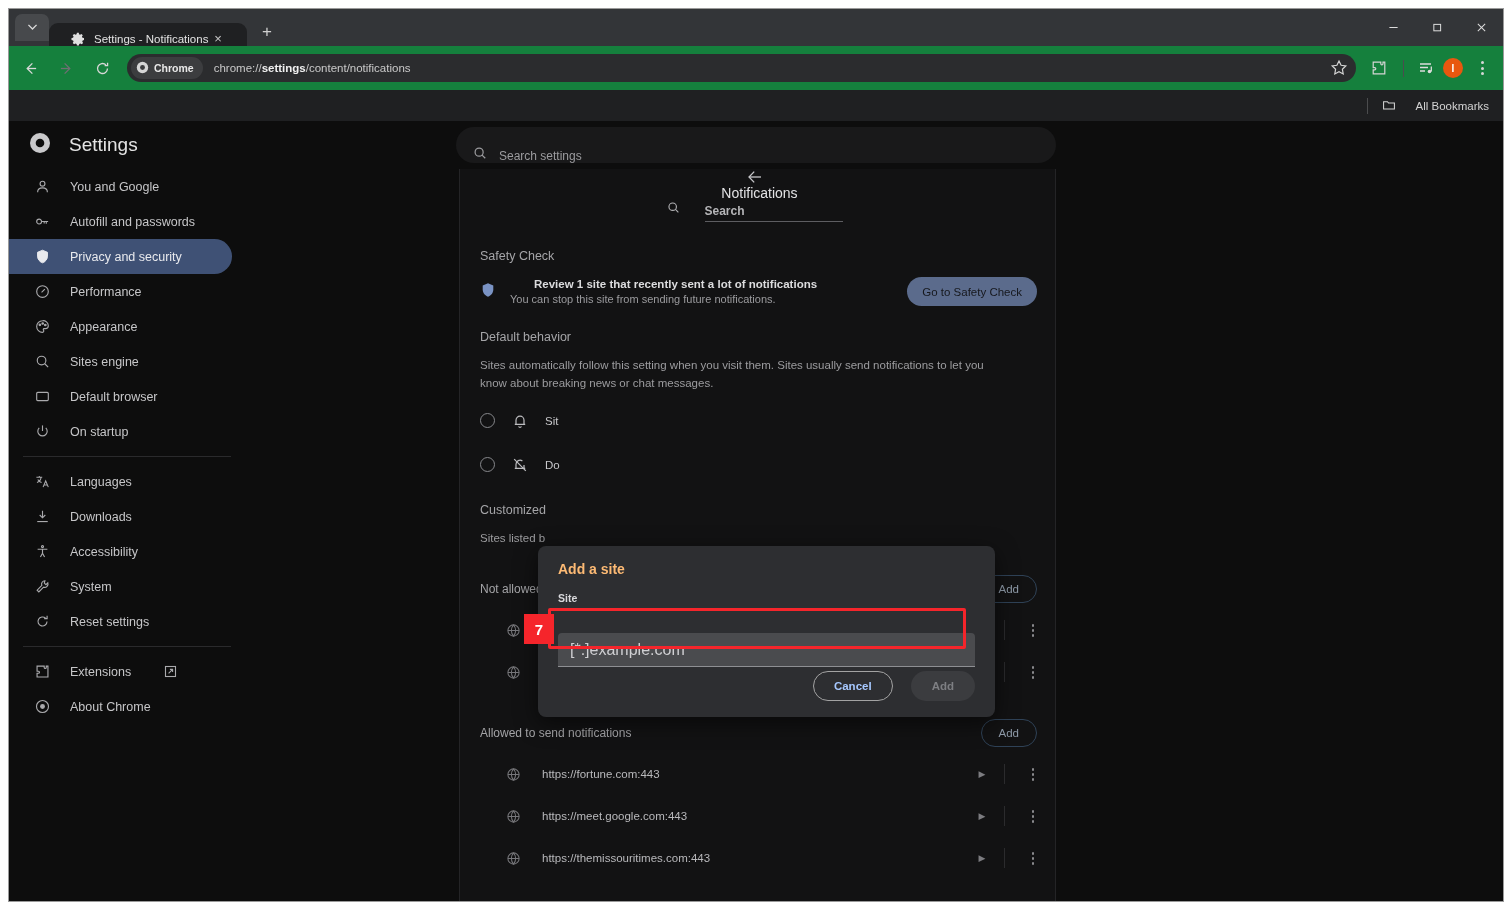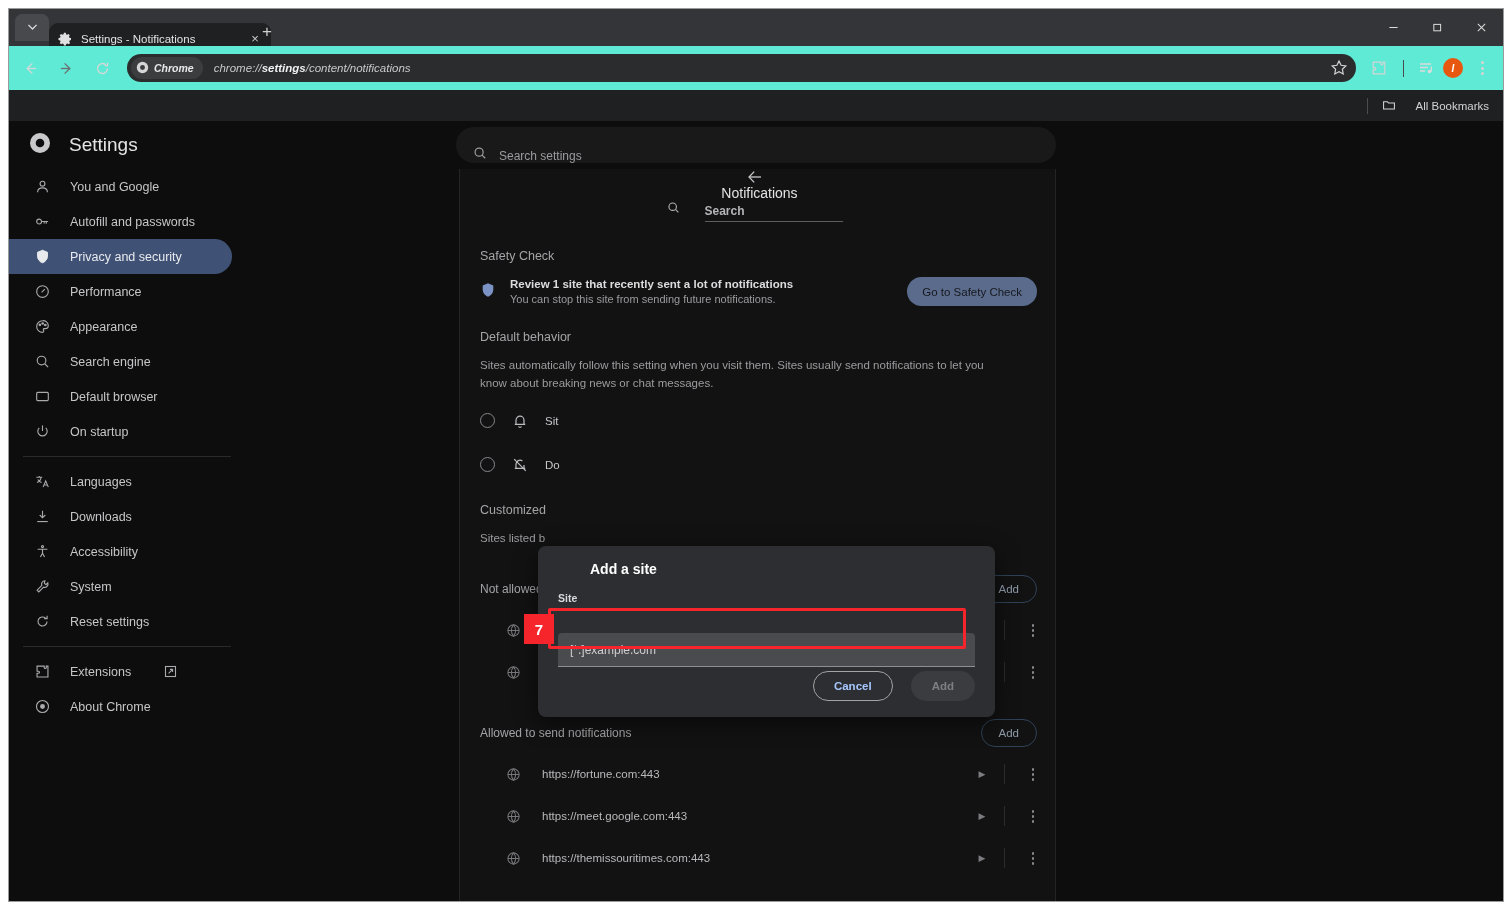--- a/index.html
+++ b/index.html
@@ -22,23 +22,23 @@
     position: absolute; left: 0; top: 0; width: 100%; height: 37px;
     background: #333538;
   }
   .tabsearch {
     position: absolute; left: 6px; top: 5px; width: 34px; height: 27px;
     border-radius: 7px 7px 0 0; background: #47494c;
     display: flex; align-items: center; justify-content: center;
   }
   .tabsearch svg { width: 13px; height: 13px; }
   .tab {
-    position: absolute; left: 40px; top: 14px; width: 222px; height: 31px;
+    position: absolute; left: 40px; top: 14px; width: 198px; height: 31px;
     background: #1f2022; border-radius: 9px 9px 0 0;
-    display: flex; align-items: center; padding: 0 8px;
+    display: flex; align-items: center; padding: 0 21px;
   }
   .tab .favicon { width: 16px; height: 16px; margin-right: 8px; flex: 0 0 auto; }
   .tab .title {
     flex: 1 1 auto; color: #e3e3e3; font-size: 11.5px;
     white-space: nowrap; overflow: hidden; text-overflow: ellipsis;
   }
   .tab .closex {
     width: 16px; height: 16px; flex: 0 0 auto;
     display: flex; align-items: center; justify-content: center;
     color: #c8c8c8; font-size: 13px; line-height: 1;
@@ -54,21 +54,21 @@
   }
   .wincontrols div {
     width: 44px; height: 37px; display: flex; align-items: center;
     justify-content: center; color: #dcdcdc;
   }
   .wincontrols svg { width: 11px; height: 11px; }
 
   
   .toolbar {
     position: absolute; left: 0; top: 37px; width: 100%; height: 44px;
-    background: #5eead4; display: flex; align-items: center; font-style: italic;
+    background: #15803d; display: flex; align-items: center;
   }
   .navbtn {
     width: 30px; height: 30px; margin-left: 6px;
     display: flex; align-items: center; justify-content: center;
   }
   .navbtn svg { width: 15px; height: 15px; }
   .omnibox {
     flex: 1 1 auto; height: 28px; margin: 0 8px 0 10px;
     background: #2b2c2e; border-radius: 14px;
     display: flex; align-items: center; padding-left: 4px; position: relative;
@@ -160,21 +160,21 @@
     font-size: 12px; padding-bottom: 3px;
   }
 
   .sec-title { color: #a5a5a8; font-size: 12.5px; padding: 0 20px; }
   .body-text { color: #9c9c9f; font-size: 11.5px; line-height: 1.55; padding: 0 20px; }
 
   .sc-row { display: flex; align-items: center; padding: 0 18px 0 20px; margin-top: 14px; }
   .sc-ic { width: 22px; flex: 0 0 auto; }
   .sc-ic svg { width: 16px; height: 16px; }
   .sc-text { flex: 1 1 auto; margin-left: 8px; }
-  .sc-text .t1 { color: #dcdcde; font-size: 11.5px; font-weight: bold; }
+  .sc-text .t1 { color: #dcdcde; font-size: 11.5px; font-weight: bold; margin-left: 24px; }
   .sc-text .t2 { color: #9b9b9e; font-size: 11px; margin-top: 3px; }
   .btn-safety {
     background: #5b6b8c; color: #16181d; font-size: 11.5px;
     height: 29px; border-radius: 15px; padding: 0 15px;
     display: flex; align-items: center; border: none;
   }
 
   .radio-row { display: flex; align-items: center; padding: 0 20px; height: 44px; gap: 17px; }
   .radio { width: 15px; height: 15px; border: 1.6px solid #86878b; border-radius: 50%; flex: 0 0 auto; }
   .radio-row .ric { width: 16px; height: 16px; flex: 0 0 auto; }
@@ -193,27 +193,27 @@
   .site-url { flex: 1 1 auto; margin-left: 21px; color: #b9b9bc; font-size: 11.5px; }
   .site-chev { width: 16px; color: #7c7c80; font-size: 9px; text-align: center; }
   .site-div { width: 1px; height: 20px; background: #2b2b2d; margin: 0 20px 0 14px; }
   .site-kebab { width: 16px; display: flex; flex-direction: column; align-items: center; gap: 2.5px; }
   .site-kebab i { width: 2.5px; height: 2.5px; border-radius: 50%; background: #8a8a8e; }
   .dialog {
     position: absolute; left: 529px; top: 425px; width: 457px; height: 171px;
     background: #2d2e31; border-radius: 8px;
     box-shadow: 0 6px 22px rgba(0,0,0,0.55);
   }
-  .dlg-title { color: #ffffff; font-size: 14px; font-weight: bold; padding: 15px 20px 0 20px; margin-left: 32px; }
+  .dlg-title { color: #fdba74; font-size: 14px; font-weight: bold; padding: 15px 20px 0 20px; }
   .dlg-label { color: #d9d9dc; font-size: 10.5px; font-weight: bold; padding: 15px 20px 0 20px; }
   .dlg-input {
     position: absolute; left: 20px; top: 87px; width: 417px; height: 34px;
     background: #4a4b4e; border-radius: 4px 4px 0 0; border-bottom: 1.5px solid #8e8f93;
     display: flex; align-items: center; padding-left: 12px;
-    color: #cfcfd2; font-size: 12px;
+    color: #cfcfd2; font-size: 16px;
   }
   .dlg-actions {
     position: absolute; right: 20px; bottom: 16px; display: flex; align-items: center; gap: 18px;
   }
   .btn-cancel {
     height: 30px; border-radius: 15px; border: 1px solid #a3a3a3;
     background: transparent; color: #a6c8ff; font-size: 11.5px; font-weight: bold;
     padding: 0 20px; display: flex; align-items: center;
   }
   .btn-add-disabled {
@@ -415,21 +415,21 @@
           </span>
         <span>Appearance</span>
       </div>
       <div class="nav-item">
         <span class="ni">
             <svg viewBox="0 0 16 16" fill="none" stroke="#aaaaad" stroke-width="1.2">
               <circle cx="7" cy="7" r="4.6"></circle>
               <path d="M10.4 10.4L14 14"></path>
             </svg>
           </span>
-        <span>Search engine</span>
+        <span>Sites engine</span>
       </div>
       <div class="nav-item">
         <span class="ni">
             <svg viewBox="0 0 16 16" fill="none" stroke="#aaaaad" stroke-width="1.2">
               <rect x="1.8" y="3.6" width="12.4" height="8.8" rx="1.1"></rect>
             </svg>
           </span>
         <span>Default browser</span>
       </div>
       <div class="nav-item">

